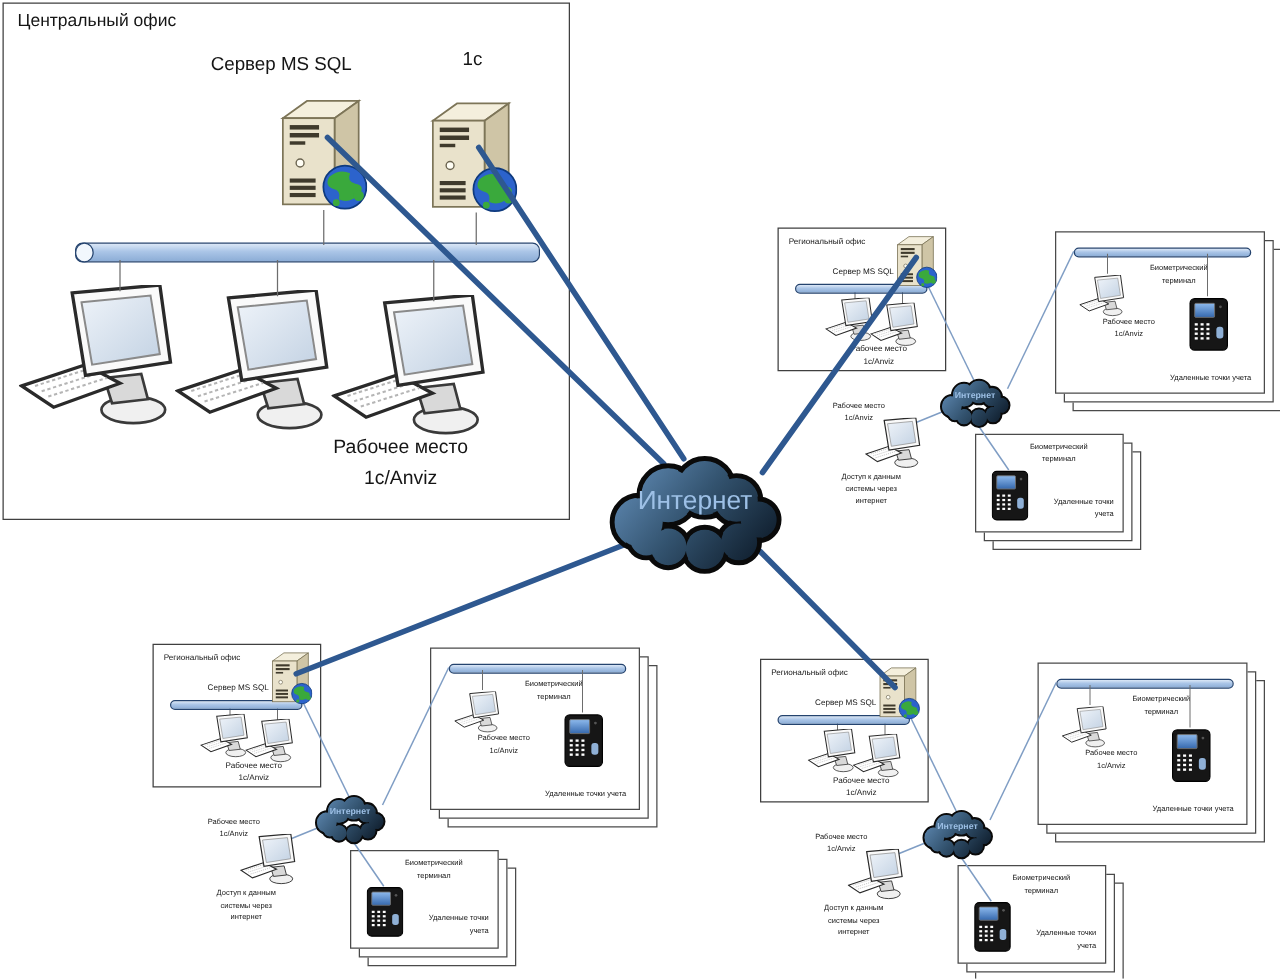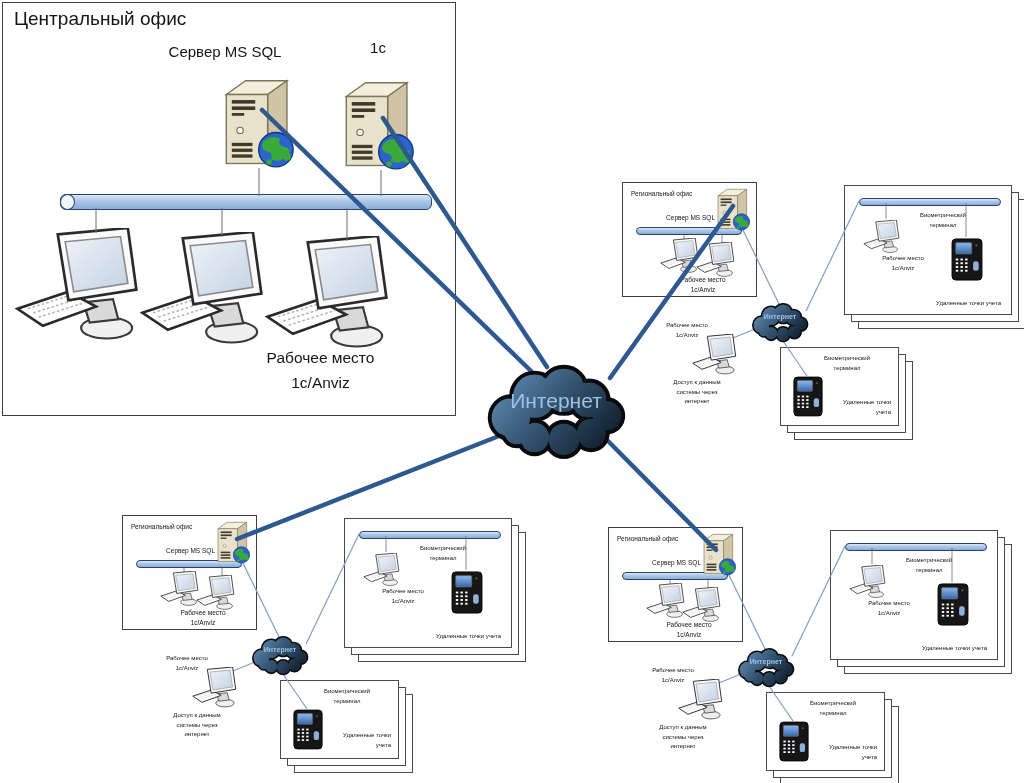--- a/index.html
+++ b/index.html
@@ -5,21 +5,21 @@
   html,body{margin:0;padding:0;background:#fff}
   #canvas{position:relative;width:1024px;height:783px;background:#fff;
           font-family:"Liberation Sans",sans-serif;color:#111;overflow:hidden}
   .box{position:absolute;background:#fff;border:1px solid #3f3f3f;z-index:1}
   .page{position:absolute;background:#fff;border:1px solid #4a4a4a}
   .front{z-index:2}
   .stack{position:absolute;z-index:1}
   .dev{position:absolute;z-index:4}
   .lbl{position:absolute;z-index:4;color:#151515}
   .lbl span{display:block}
-  .t-xl{font-size:19px}
+  .t-xl{font-size:14px}
   .t-l{font-size:15px}
   .t-s{font-size:6.5px;line-height:10px}
   .t-xs{font-size:6px;line-height:9.5px}
   .ctr{text-align:center}
   .rgt{text-align:right}
   .bus{position:absolute;z-index:3;border:1px solid #24436e;border-radius:6px;
        background:linear-gradient(180deg,#dbe7f6 0%,#aac5e7 45%,#8cadd6 100%)}
   .cap{position:absolute;left:-1px;top:-1px;bottom:-1px;width:13px;background:#f2f7fd;
        border:1px solid #24436e;border-radius:50%}
   .cloudwrap{position:absolute;z-index:6}

